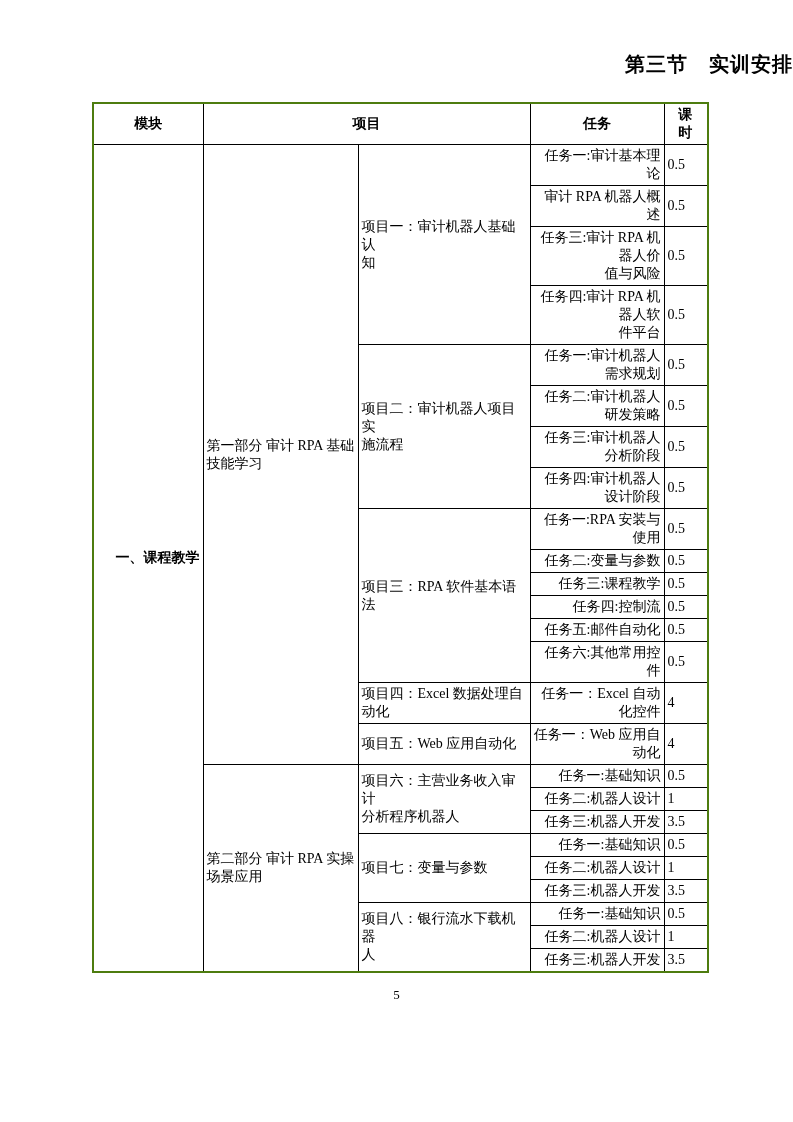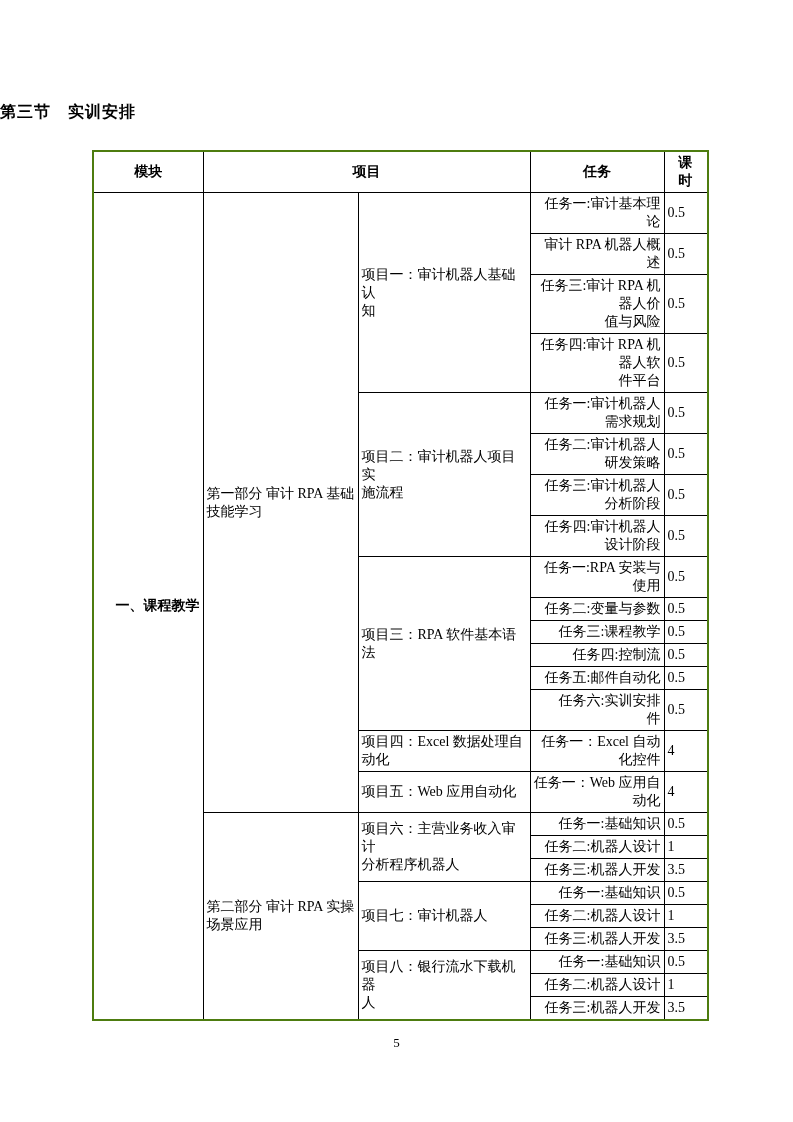--- a/index.html
+++ b/index.html
@@ -10,23 +10,23 @@
     color: #000000;
     font-family: "Liberation Serif", serif;
   }
   .page {
     position: relative;
     width: 793px; height: 1122px;
     background: #ffffff;
     overflow: hidden;
   }
   .doc-title {
-    padding-top: 100px;
-    text-align: left;
-    font-size: 16px;
+    padding-top: 52px;
+    text-align: right;
+    font-size: 20px;
     font-weight: bold;
     line-height: 24px;
     letter-spacing: 1px;
   }
   table.schedule {
     border-collapse: collapse;
     table-layout: fixed;
     width: 615px;
     margin: 26px 0 0 92px;
     border: 2px solid #4d7c0f;
@@ -167,21 +167,21 @@
       </tr>
       <tr>
         <td class="task-cell">任务四:控制流</td>
         <td class="hours-cell">0.5</td>
       </tr>
       <tr>
         <td class="task-cell">任务五:邮件自动化</td>
         <td class="hours-cell">0.5</td>
       </tr>
       <tr>
-        <td class="task-cell">任务六:实训安排
+        <td class="task-cell">任务六:其他常用控
 件</td>
         <td class="hours-cell">0.5</td>
       </tr>
 
       <tr>
         <td class="project-cell">项目四：Excel 数据处理自
 动化</td>
         <td class="task-cell">任务一：Excel 自动
 化控件</td>
         <td class="hours-cell">4</td>
@@ -205,21 +205,21 @@
       <tr>
         <td class="task-cell">任务二:机器人设计</td>
         <td class="hours-cell">1</td>
       </tr>
       <tr>
         <td class="task-cell">任务三:机器人开发</td>
         <td class="hours-cell">3.5</td>
       </tr>
 
       <tr>
-        <td class="project-cell" rowspan="3">项目七：审计机器人</td>
+        <td class="project-cell" rowspan="3">项目七：变量与参数</td>
         <td class="task-cell">任务一:基础知识</td>
         <td class="hours-cell">0.5</td>
       </tr>
       <tr>
         <td class="task-cell">任务二:机器人设计</td>
         <td class="hours-cell">1</td>
       </tr>
       <tr>
         <td class="task-cell">任务三:机器人开发</td>
         <td class="hours-cell">3.5</td>

